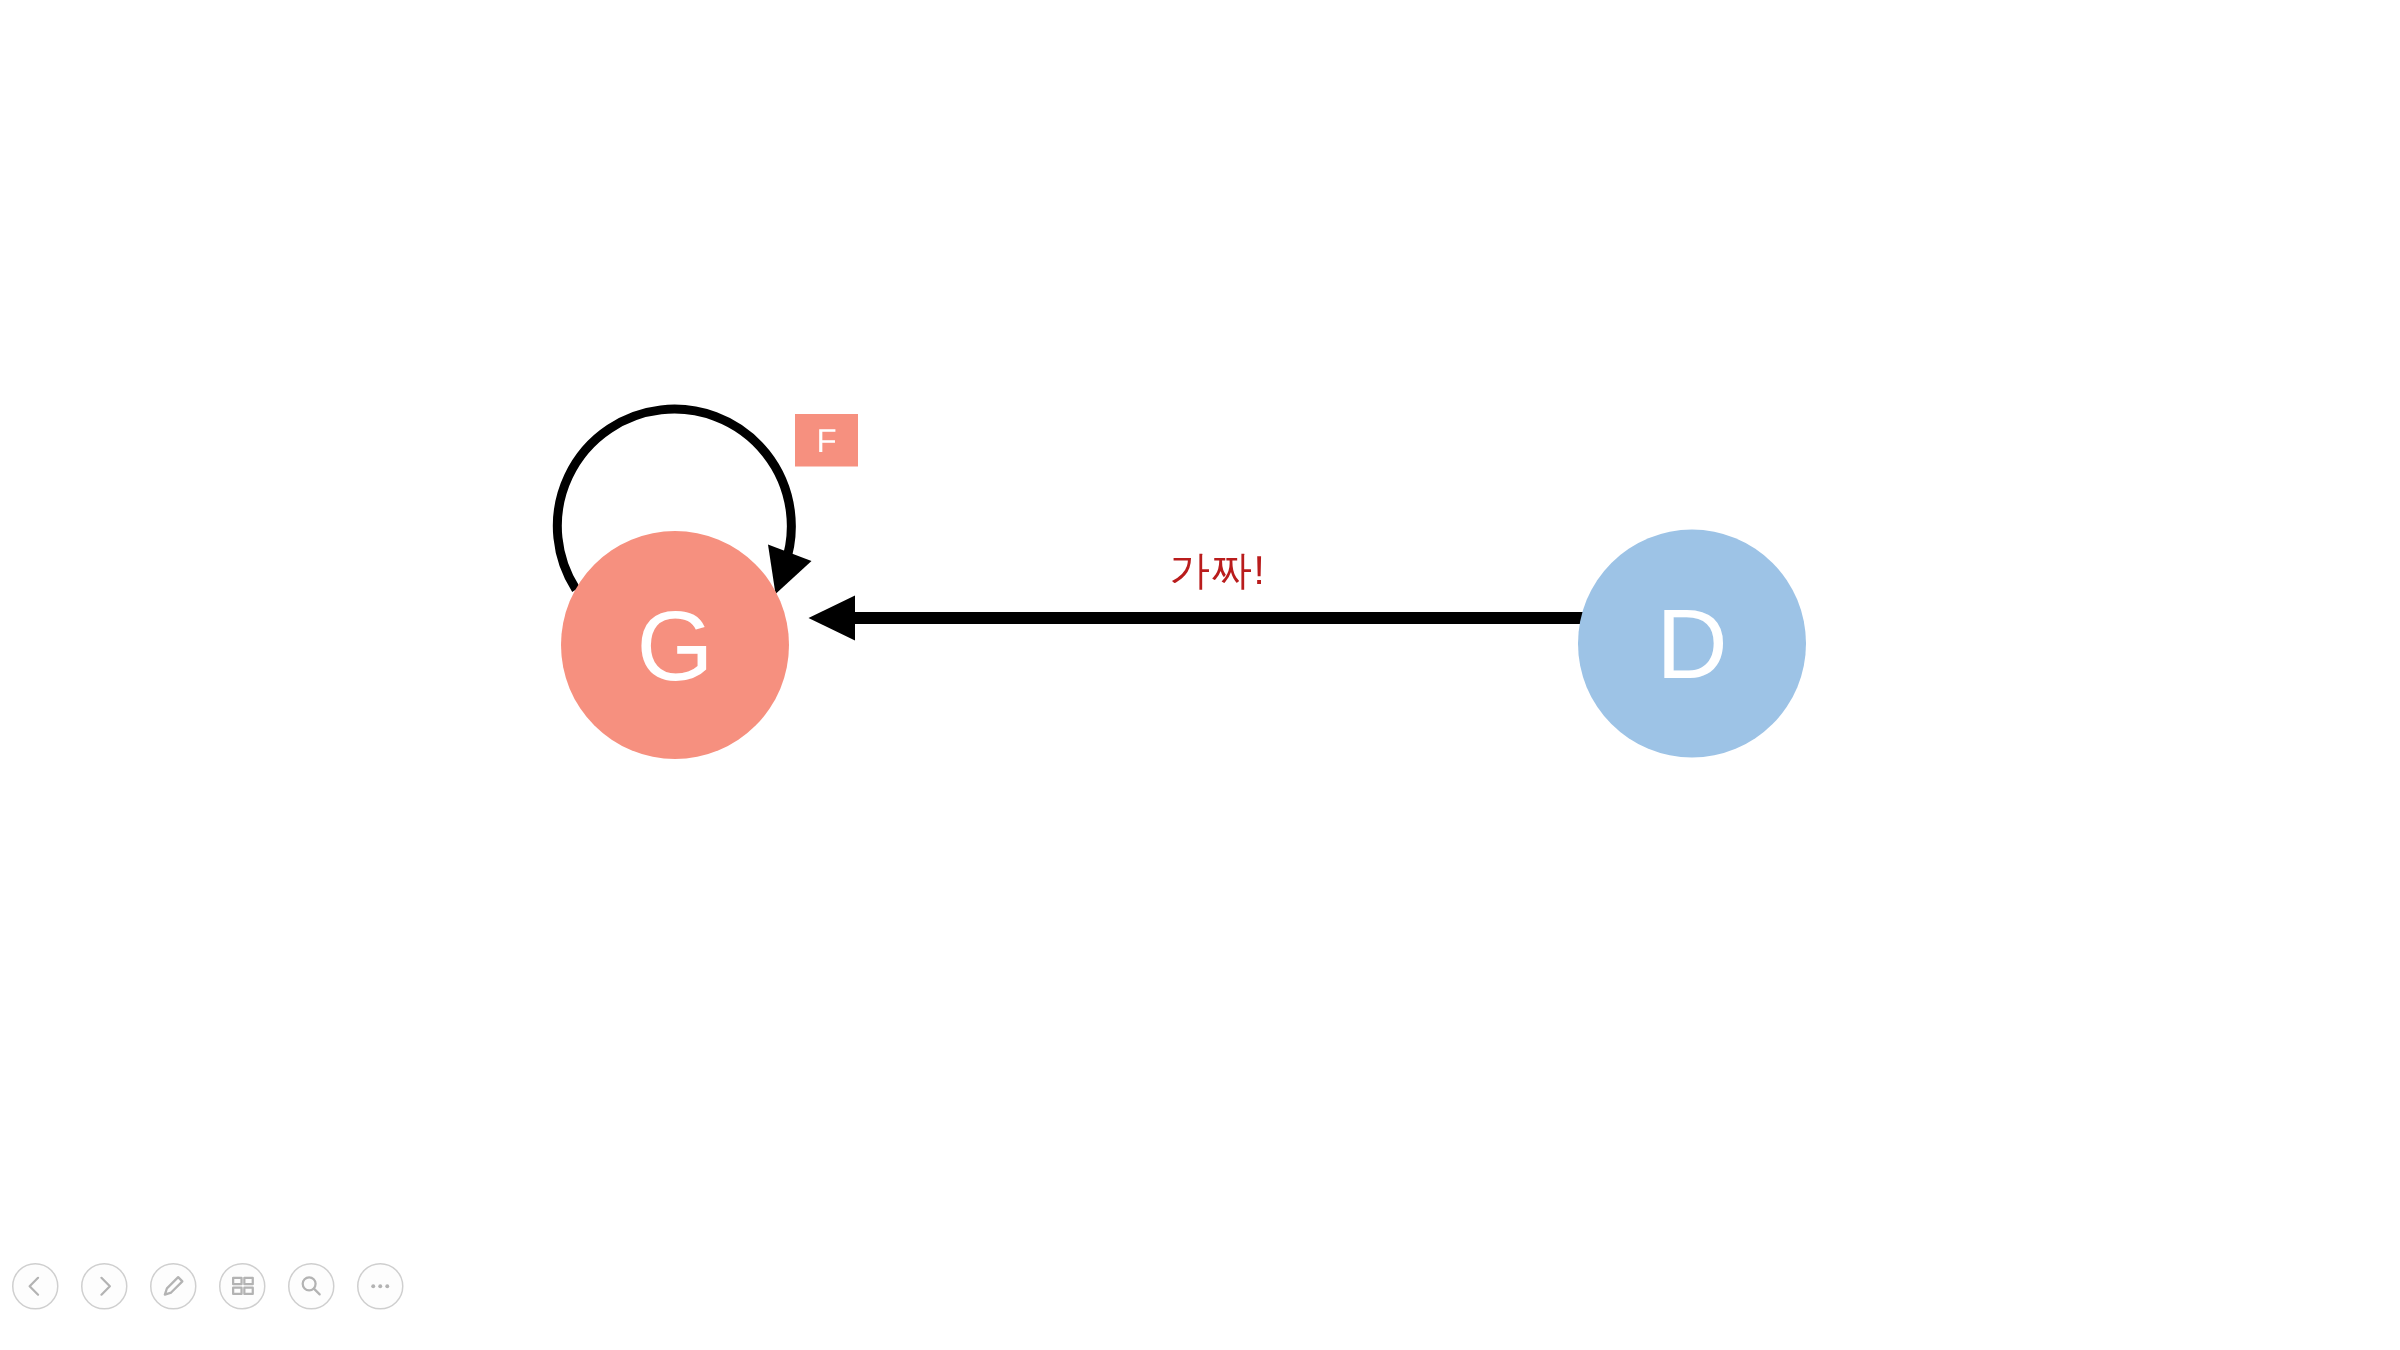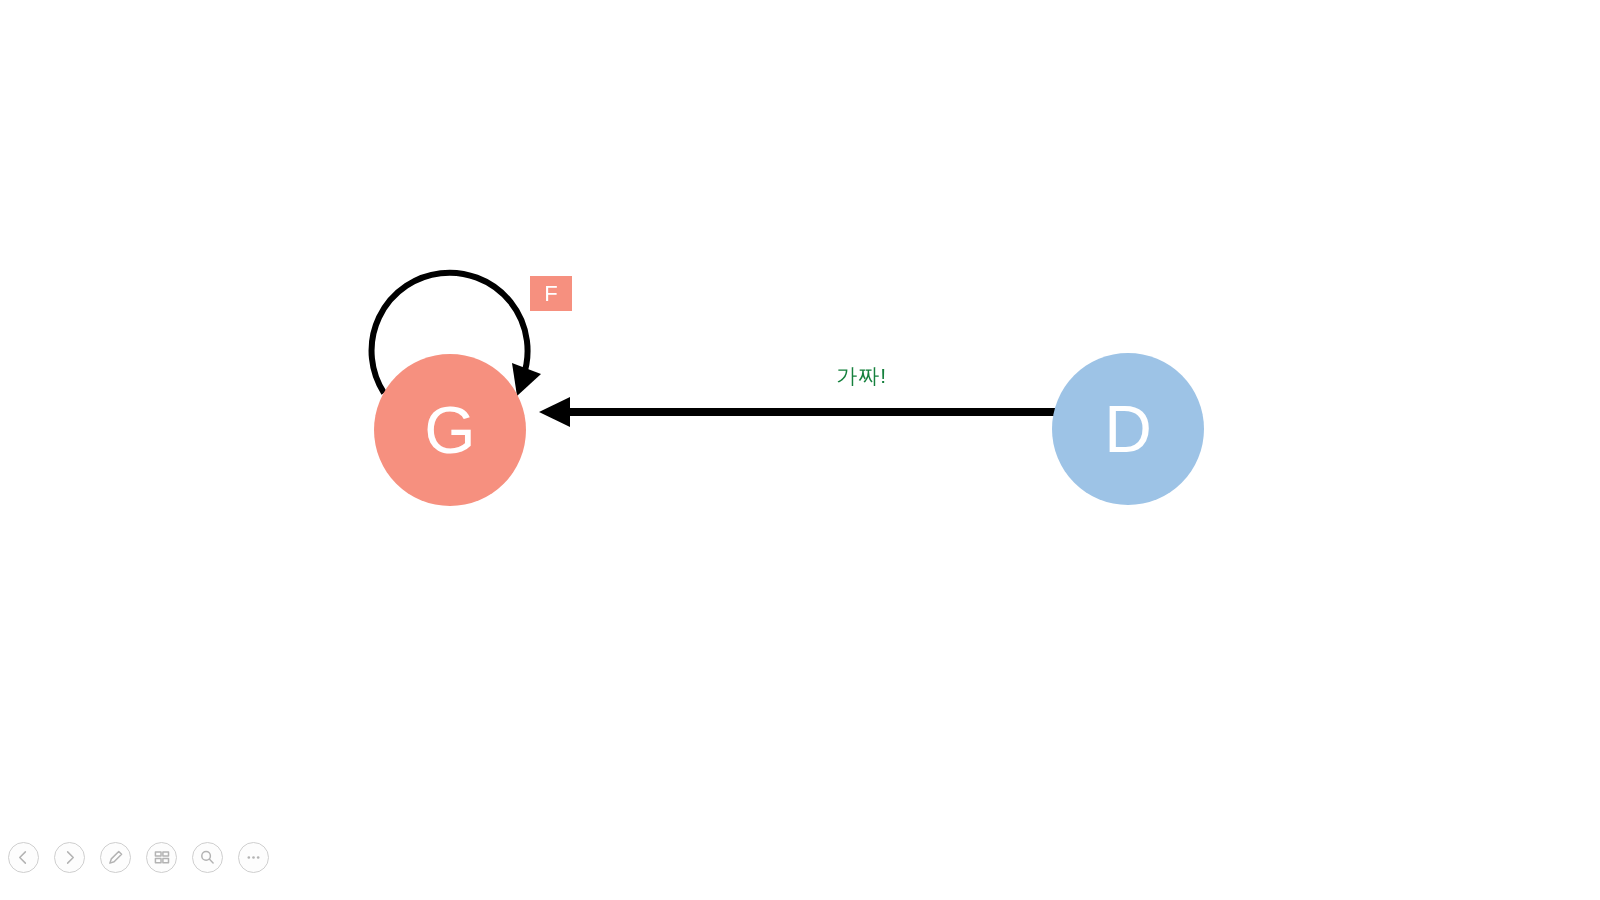--- a/index.html
+++ b/index.html
@@ -37,23 +37,23 @@
     font-weight: 400;
     user-select: none;
   }
   .node-g { left: 374px; top: 354px; }
   .node-d { left: 1052px; top: 353px; }
   .edge-label {
     position: absolute;
     left: 737px;
     top: 362px;
     width: 150px;
-    text-align: right;
-    font-size: 21px;
-    color: #15803d;
+    text-align: center;
+    font-size: 27px;
+    color: #b91c1c;
     letter-spacing: 1px;
   }
   .loop-badge {
     position: absolute;
     left: 530px;
     top: 276px;
     width: 42px;
     height: 35px;
     display: flex;
     align-items: center;

